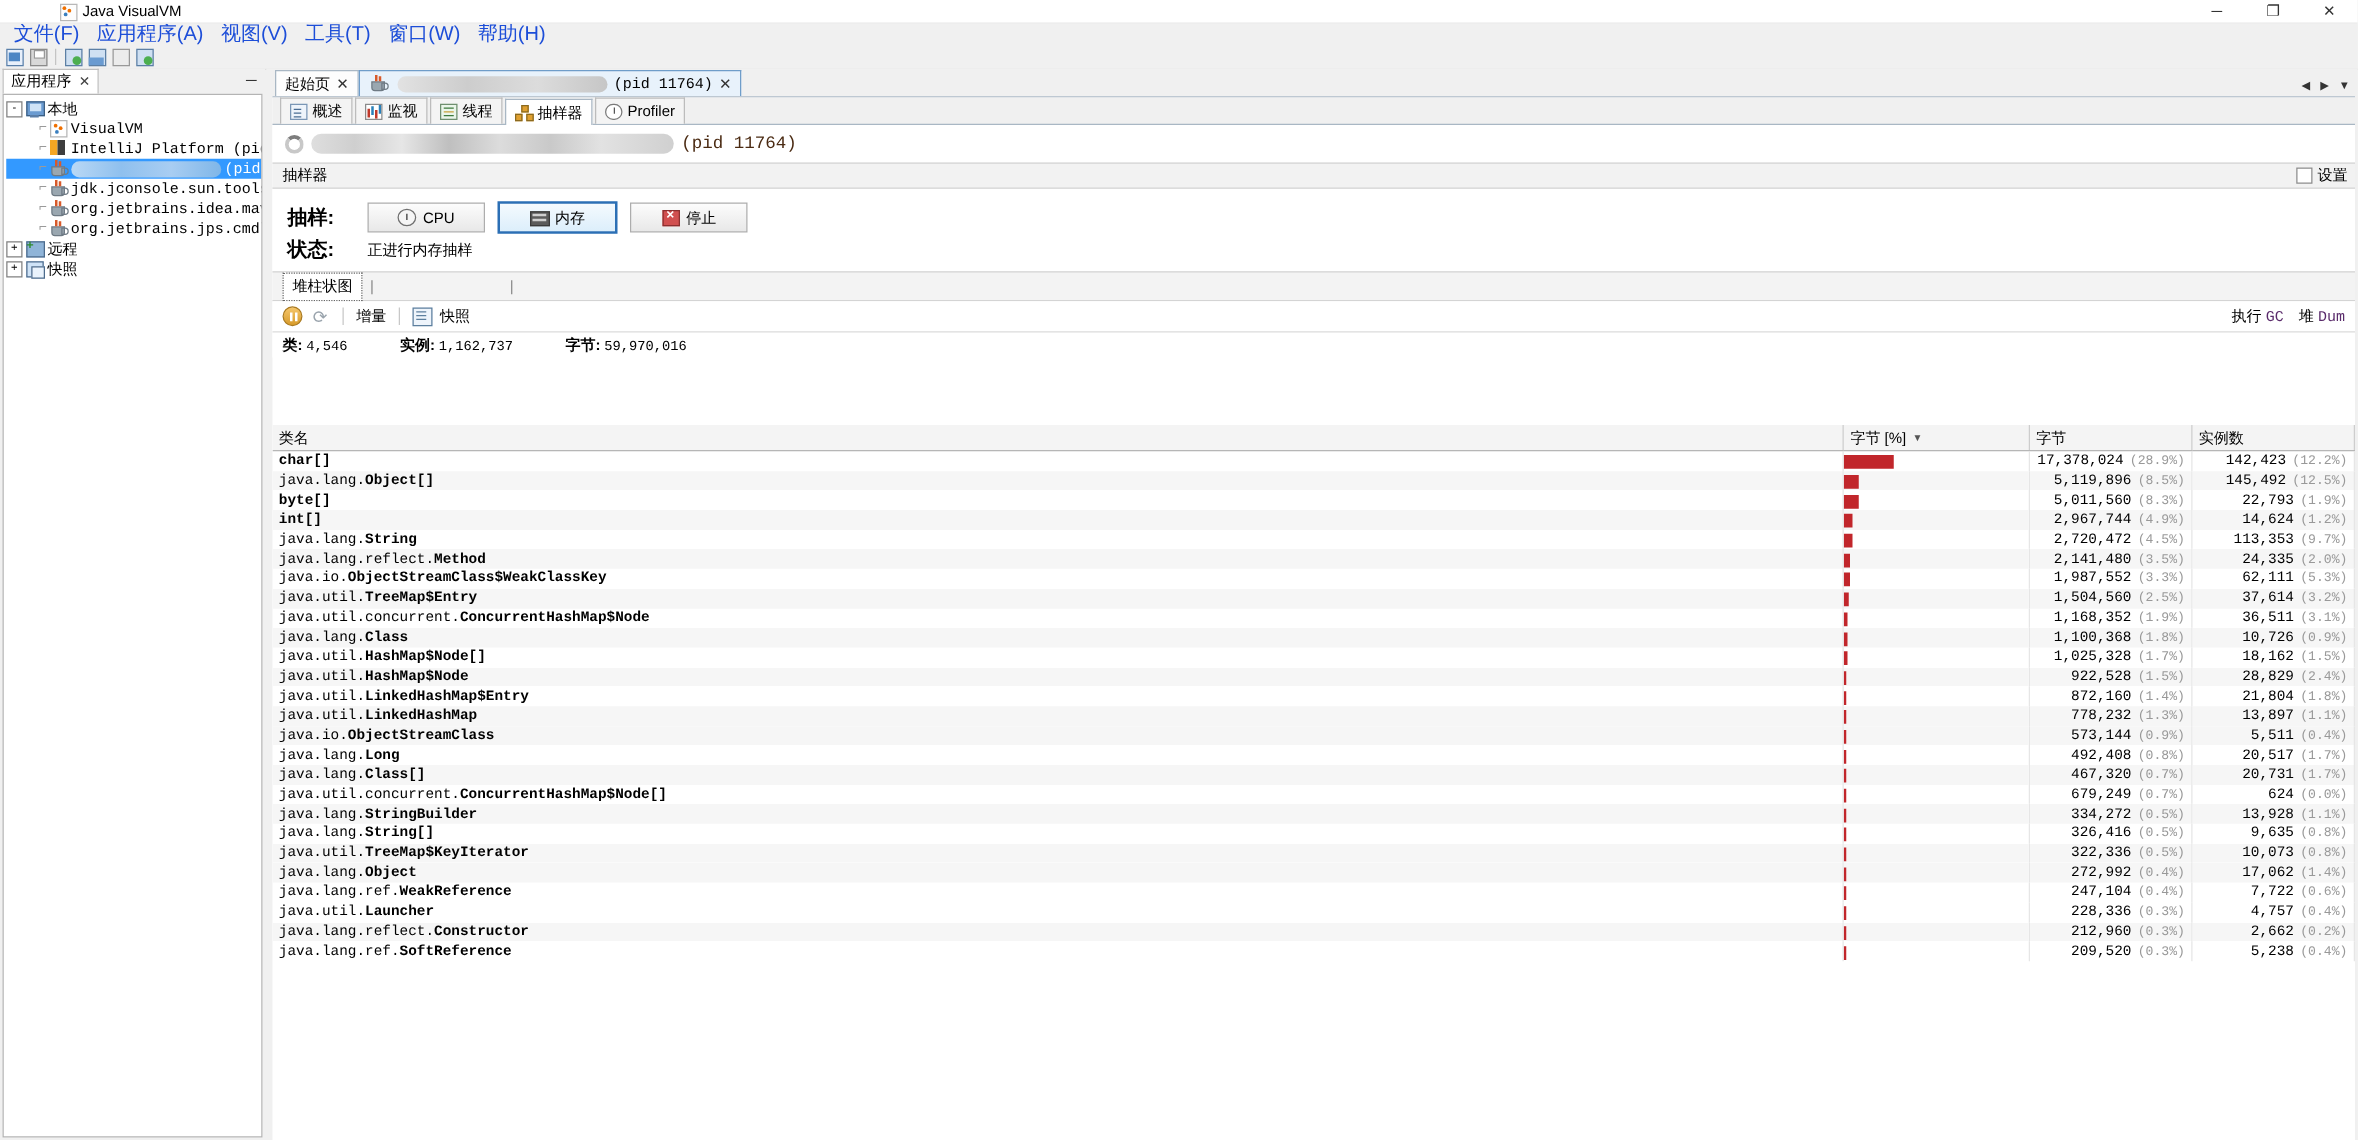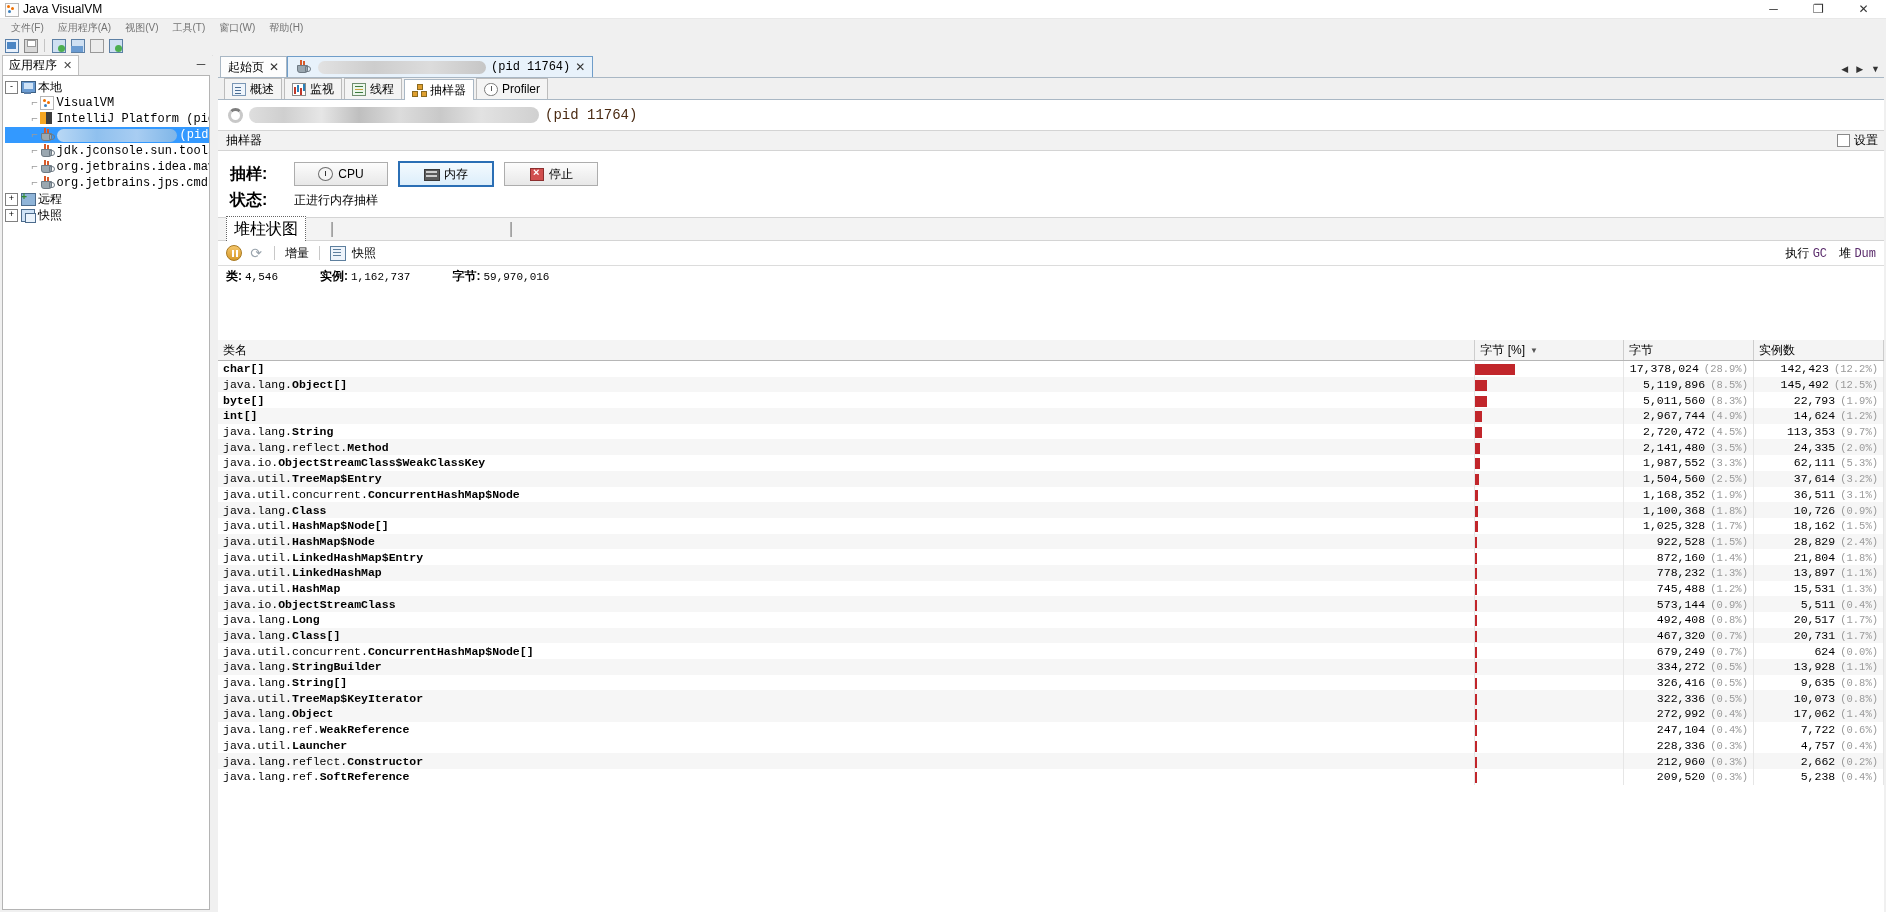--- a/index.html
+++ b/index.html
@@ -7,33 +7,33 @@
     width:1886px;height:912px;overflow:hidden;
     background:#f0f0f0;
     font-family:"Liberation Sans","DejaVu Sans",sans-serif;
     font-size:12px;color:#000;
     -webkit-font-smoothing:none;
   }
   .app{position:relative;width:1886px;height:912px;background:#f0f0f0;}
 
   
   .titlebar{height:18px;background:#ffffff;display:flex;align-items:center;
-            border-bottom:1px solid #e8e8e8;position:relative;}
+            border-bottom:1px solid #e8e8e8;position:relative;padding-left:43px;}
   .titlebar .appicon{width:14px;height:14px;margin:0 5px 0 4px;position:relative;flex:0 0 auto;}
   .titlebar .appicon .sq{position:absolute;width:12px;height:12px;left:1px;top:1px;border:1px solid #b8b8b8;background:#fdfdfd;}
   .titlebar .appicon .d1{position:absolute;width:3px;height:3px;background:#f07000;left:3px;top:3px;border-radius:2px;}
   .titlebar .appicon .d2{position:absolute;width:3px;height:3px;background:#f07000;left:7px;top:5px;border-radius:2px;}
   .titlebar .appicon .d3{position:absolute;width:3px;height:3px;background:#3a7fbf;left:4px;top:8px;border-radius:2px;}
   .titlebar .ttl{font-size:12px;color:#000;}
   .wbtns{position:absolute;right:0;top:0;height:18px;display:flex;}
   .wbtn{width:45px;height:18px;display:flex;align-items:center;justify-content:center;color:#333;font-size:12px;}
 
   
   .menubar{height:17px;background:#f0f0f0;display:flex;align-items:center;padding-left:4px;}
-  .menuitem{padding:1px 7px;font-size:10px;color:#737373;line-height:15px;}
+  .menuitem{padding:1px 7px;font-size:16px;color:#1d4ed8;line-height:15px;}
 
   
   .maintoolbar{height:19px;background:#f0f0f0;display:flex;align-items:center;padding-left:3px;gap:2px;
                border-bottom:1px solid #dfdfdf;}
   .tbicon{width:17px;height:17px;position:relative;display:inline-block;}
   .tbsep{width:1px;height:13px;background:#c4c4c4;margin:0 3px;}
   .ic-base{position:absolute;left:2px;top:2px;width:12px;height:12px;border:1px solid #7a7a7a;}
   .ic-open .ic-base{background:#e8f0fb;border-color:#5a7fa8;}
   .ic-open:after{content:"";position:absolute;left:4px;top:5px;width:9px;height:7px;background:#4d86c4;}
   .ic-save .ic-base{background:#d8d8d8;border-color:#8a8a8a;}
@@ -135,21 +135,21 @@
   .btn .bi{width:15px;height:14px;position:relative;display:inline-block;}
   .bi-cpu{position:absolute;inset:0;border:1px solid #6f6f6f;border-radius:50%;background:#f5f5f5;}
   .bi-cpu:after{content:"";position:absolute;left:6px;top:3px;width:1px;height:5px;background:#333;}
   .bi-mem{position:absolute;left:0;top:2px;width:14px;height:10px;background:#5b5b5b;border:1px solid #3a3a3a;}
   .bi-mem:after{content:"";position:absolute;left:1px;top:1px;width:11px;height:2px;background:#cfcfcf;box-shadow:0 4px 0 #cfcfcf;}
   .bi-stop{position:absolute;left:1px;top:1px;width:12px;height:11px;background:#d14f4f;border:1px solid #8c2f2f;}
   .bi-stop:after{content:"×";position:absolute;left:2px;top:-3px;color:#fff;font-size:11px;font-weight:bold;}
   .statustxt{font-size:12px;}
 
   .histabs{height:22px;display:flex;align-items:center;padding-left:8px;background:#f3f3f3;
-           border-top:1px solid #d4d4d4;border-bottom:1px solid #d4d4d4;gap:24px;font-size:16px;}
+           border-top:1px solid #d4d4d4;border-bottom:1px solid #d4d4d4;gap:6px;font-size:12px;}
   .histab{padding:2px 7px;border:1px dotted #666;background:#fff;}
   .histab.plain{border:none;background:transparent;padding:2px 3px;margin-top:44px;}
   .sepbar{color:#888;}
 
   .histoolbar{height:24px;display:flex;align-items:center;padding-left:8px;background:#fff;gap:6px;
               border-bottom:1px solid #dcdcdc;position:relative;}
   .htbicon{width:16px;height:16px;position:relative;display:inline-block;}
   .hi-pause{position:absolute;inset:0;border-radius:50%;background:linear-gradient(#f5c66a,#d79b2c);border:1px solid #a9791f;}
   .hi-pause:after{content:"";position:absolute;left:5px;top:4px;width:2px;height:7px;background:#fff;box-shadow:4px 0 0 #fff;}
   .hi-refresh{position:absolute;inset:0;color:#9aa4ad;font-size:14px;line-height:16px;text-align:center;}
@@ -637,28 +637,20 @@
                   <td class="num"><span>21,804</span><span class="pct">(1.8%)</span></td>
                 </tr>
                 <tr class="alt">
                   <td class="clsname">java.util.<b>LinkedHashMap</b></td>
                   <td class="barcell">
                     <div class="bar" style="width: 1.79931px; background: rgb(193, 38, 43);"></div>
                   </td>
                   <td class="num"><span>778,232</span><span class="pct">(1.3%)</span></td>
                   <td class="num"><span>13,897</span><span class="pct">(1.1%)</span></td>
                 </tr>
-                <tr>
-                  <td class="clsname">java.util.<b>HashMap</b></td>
-                  <td class="barcell">
-                    <div class="bar" style="width: 1.6609px; background: rgb(193, 38, 43);"></div>
-                  </td>
-                  <td class="num"><span>745,488</span><span class="pct">(1.2%)</span></td>
-                  <td class="num"><span>15,531</span><span class="pct">(1.3%)</span></td>
-                </tr>
                 <tr class="alt">
                   <td class="clsname">java.io.<b>ObjectStreamClass</b></td>
                   <td class="barcell">
                     <div class="bar" style="width: 1.5px; background: rgb(193, 38, 43);"></div>
                   </td>
                   <td class="num"><span>573,144</span><span class="pct">(0.9%)</span></td>
                   <td class="num"><span>5,511</span><span class="pct">(0.4%)</span></td>
                 </tr>
                 <tr>
                   <td class="clsname">java.lang.<b>Long</b></td>

